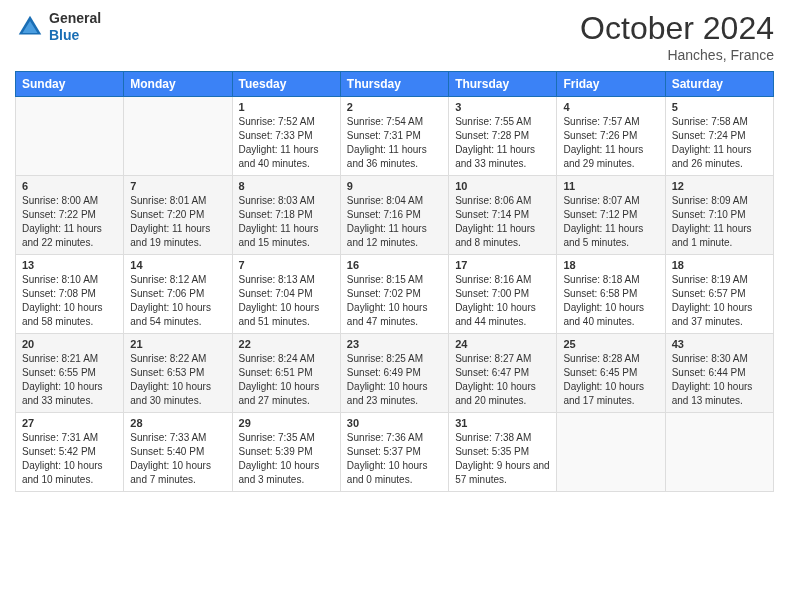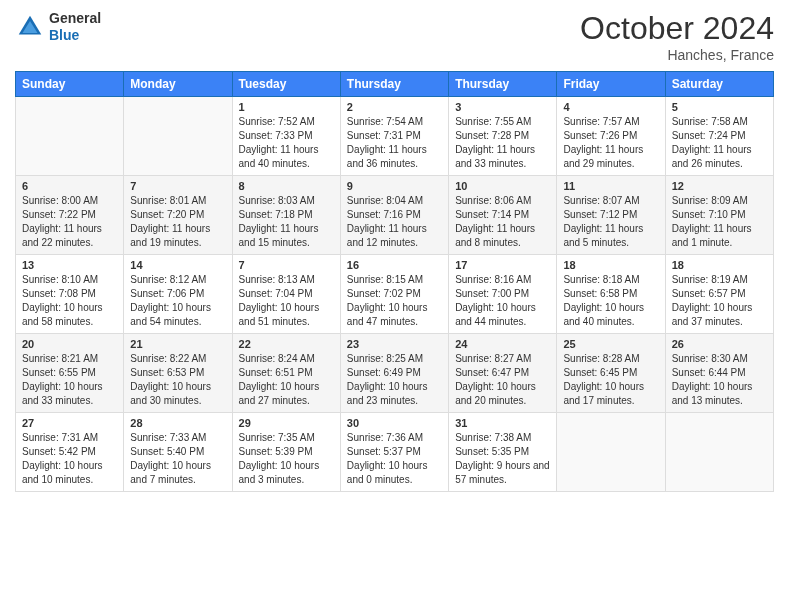--- a/index.html
+++ b/index.html
@@ -237,21 +237,21 @@
           </td>
           <td>
             <span class="day-num">24</span>
             <div class="day-info">Sunrise: 8:27 AM<br>Sunset: 6:47 PM<br>Daylight: 10 hours and 20 minutes.</div>
           </td>
           <td>
             <span class="day-num">25</span>
             <div class="day-info">Sunrise: 8:28 AM<br>Sunset: 6:45 PM<br>Daylight: 10 hours and 17 minutes.</div>
           </td>
           <td>
-            <span class="day-num">26</span>
+            <span class="day-num">43</span>
             <div class="day-info">Sunrise: 8:30 AM<br>Sunset: 6:44 PM<br>Daylight: 10 hours and 13 minutes.</div>
           </td>
         </tr>
         <tr>
           <td>
             <span class="day-num">27</span>
             <div class="day-info">Sunrise: 7:31 AM<br>Sunset: 5:42 PM<br>Daylight: 10 hours and 10 minutes.</div>
           </td>
           <td>
             <span class="day-num">28</span>

